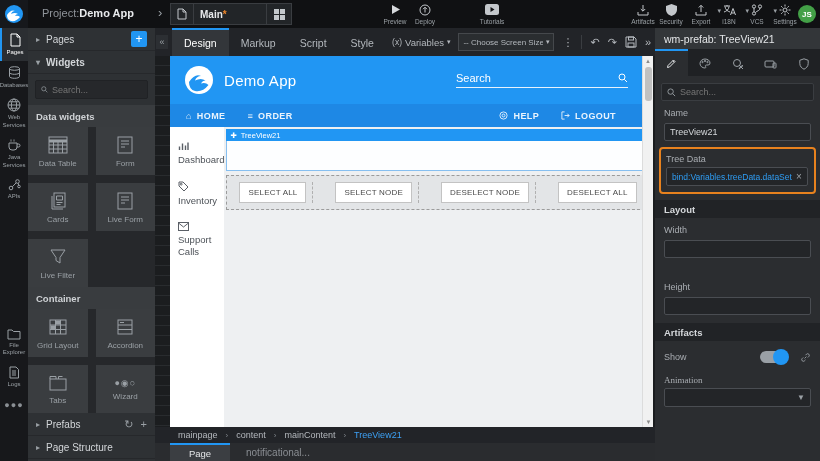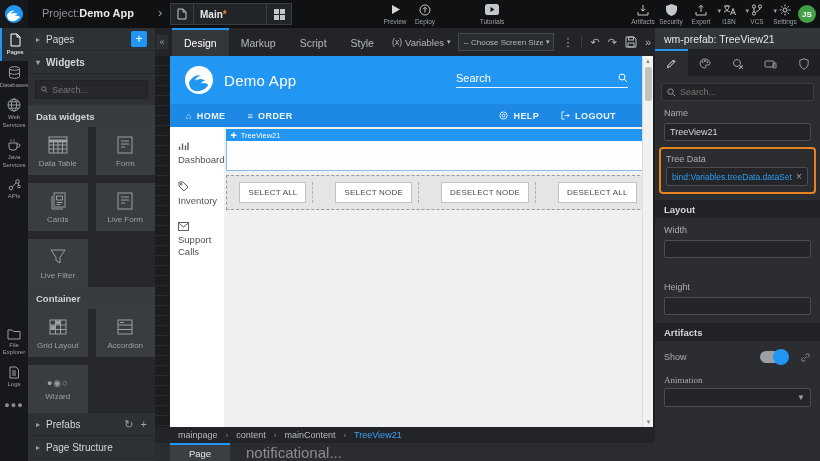--- a/index.html
+++ b/index.html
@@ -140,21 +140,21 @@
   .pselect .car { color:#9aa0a5; font-size:8px; }
 
   
   .crumbbar { left:155px; top:427px; width:500px; height:16px; background:#222428; display:flex; align-items:center;
     padding-left:23px; gap:8px; font-size:9px; color:#b4b8bd; }
   .crumbbar .sep { color:#7f848a; font-size:8px; }
   .crumbbar .active { color:#3da1f5; }
   .statustabs { left:155px; top:443px; width:500px; height:18px; background:#2a2c2f; display:flex; align-items:center; }
   .pagetab { width:60px; height:18px; margin-left:15px; background:#3b3e42; border-top:2px solid #2196f3;
     color:#e4e6e8; font-size:9.5px; display:flex; align-items:center; justify-content:center; cursor:pointer; }
-  .notif { margin-left:16px; font-size:15px; color:#8a8e93; }
+  .notif { margin-left:16px; font-size:10px; color:#8a8e93; }
 </style>
 </head>
 <body>
 
 <div class="abs topbar">
   <div class="abs logo-sq">
     <svg width="20" height="20" viewBox="0 0 20 20">
       <circle cx="10" cy="10" r="9" fill="#2196f3"></circle>
       <path d="M3 11 q4 -6 8 -4 q-3 0 -4 3 q4 -2 7 0 q-2 0 -3 2 q3 -1 5 1 q-4 5 -9 4 q-4 -1 -4 -6z" fill="#fff"></path>
     </svg>
@@ -391,20 +391,27 @@
           <rect x="3" y="9" width="3.5" height="2.5" fill="#9aa0a5"></rect>
         </svg>
       <div class="cap">Grid Layout</div>
     </div>
     <div class="tile">
       <svg width="20" height="20" viewBox="0 0 20 20" fill="none" stroke="#9aa0a5">
           <rect x="3" y="3" width="14" height="14"></rect>
           <path d="M3 8 h14 M3 12.5 h14 M5 5.5 h4"></path>
         </svg>
       <div class="cap">Accordion</div>
+    </div>
+    <div class="tile">
+      <svg width="20" height="18" viewBox="0 0 20 18" fill="none" stroke="#9aa0a5">
+          <rect x="2" y="5" width="16" height="11"></rect>
+          <path d="M2 5 V2.5 h6 V5 M10.5 5 V2.5 h4"></path>
+        </svg>
+      <div class="cap">Tabs</div>
     </div>
     <div class="tile">
       <div class="wizdots">●◉○</div>
       <div class="cap">Wizard</div>
     </div>
   </div>
   <div class="prow">
     <span class="tri">▸</span>
     <span class="grow">Prefabs</span>
     <span class="mini">↻</span>

